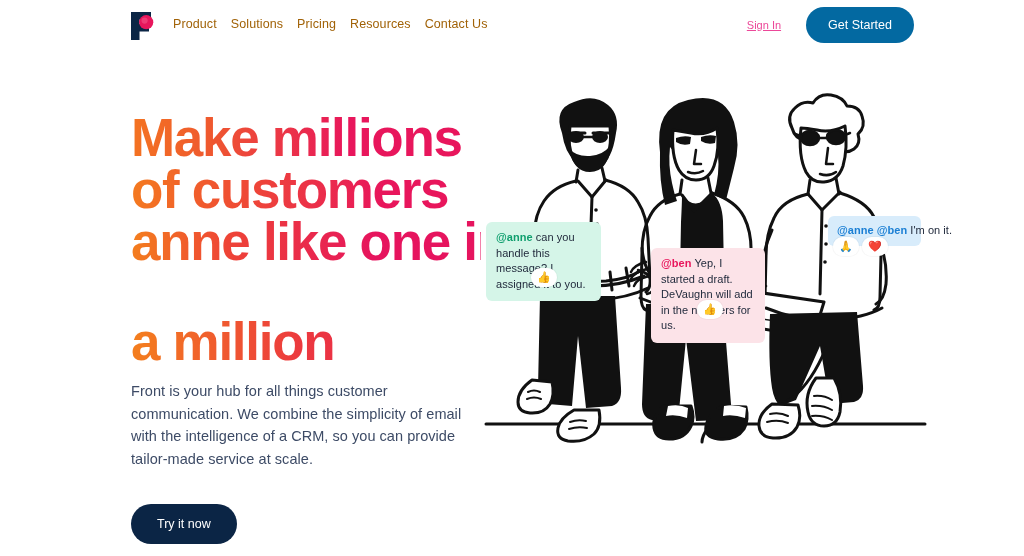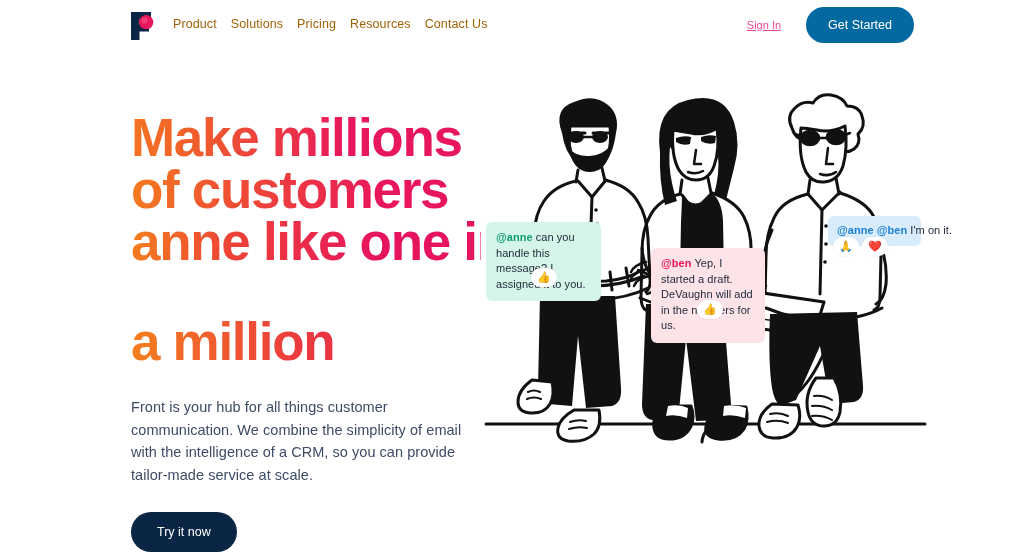--- a/index.html
+++ b/index.html
@@ -105,29 +105,29 @@
     color: transparent;
     -webkit-text-fill-color: transparent;
     white-space: nowrap;
   }
   .headline .ln1 { background-image: linear-gradient(95deg, #f47421 0%, #ef5a2e 22%, #e8165c 62%); }
   .headline .ln2 { background-image: linear-gradient(95deg, #f47b1f 0%, #ef4d33 30%, #e8165c 72%); }
   .headline .ln3 { background-image: linear-gradient(95deg, #f4801d 0%, #ee4436 28%, #e6145e 70%); }
   .headline .ln4 { background-image: linear-gradient(95deg, #f4801d 0%, #ec3a3e 48%, #e6145e 100%); margin-top: 48px; }
 
   .hero-copy {
-    margin-top: 28px;
+    margin-top: 12px;
     width: 335px;
     font-size: 14.5px;
     line-height: 22.5px;
     color: #3d4b66;
     letter-spacing: 0.05px;
   }
   .btn-try {
-    margin-top: 26px;
+    margin-top: 34px;
     display: inline-block;
     background: #0b2545;
     color: #ffffff;
     font-size: 12.5px;
     font-weight: 500;
     border: none;
     border-radius: 999px;
     padding: 13px 26px;
     cursor: pointer;
     font-family: "Liberation Sans", sans-serif;

